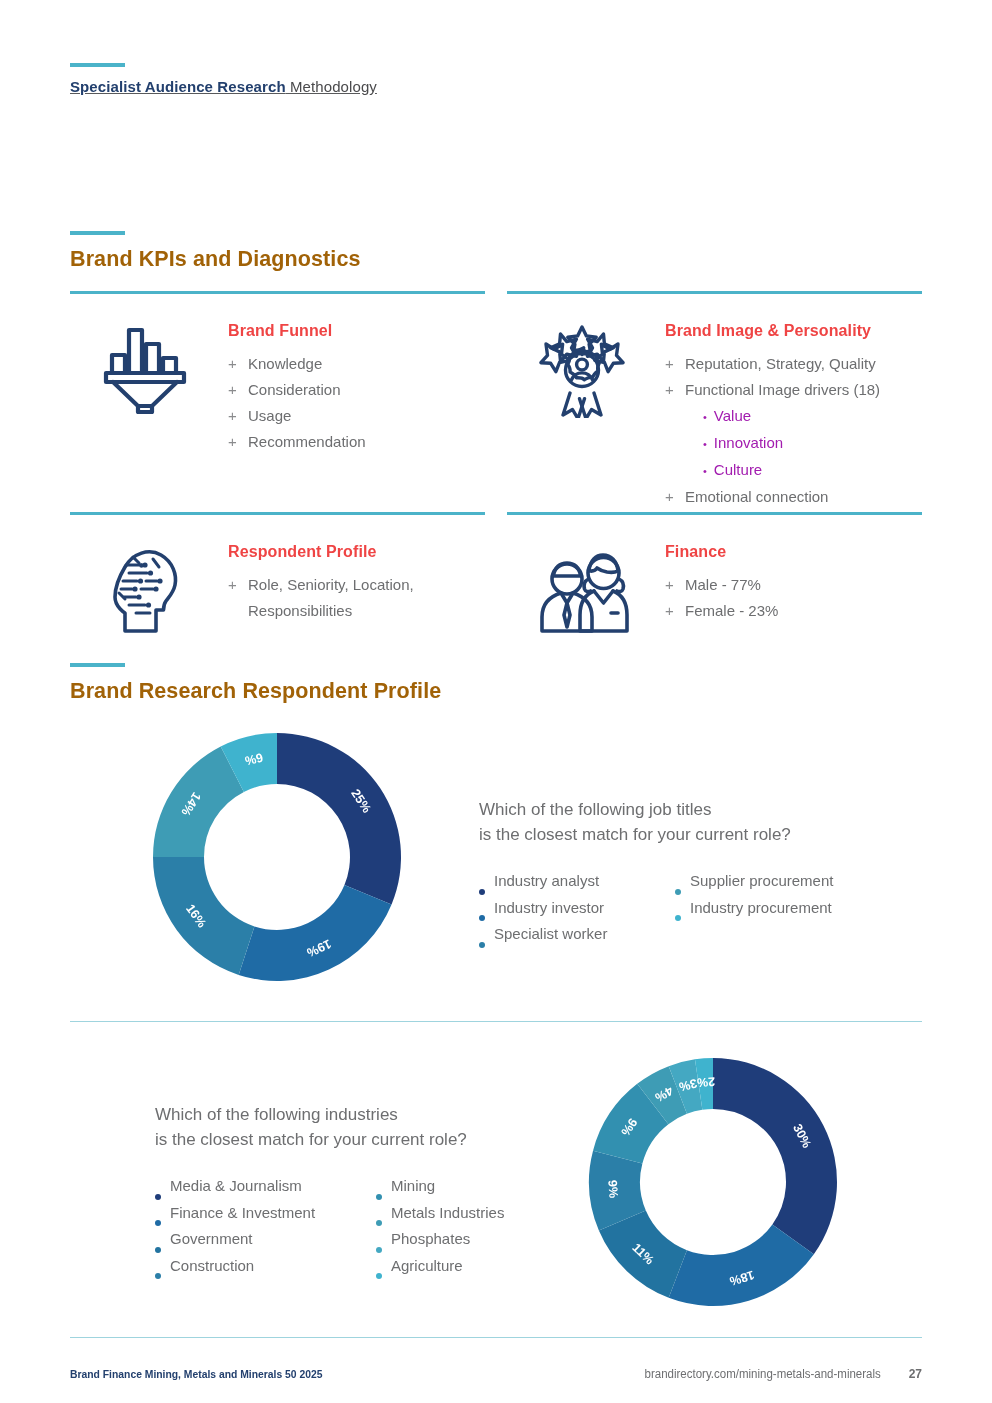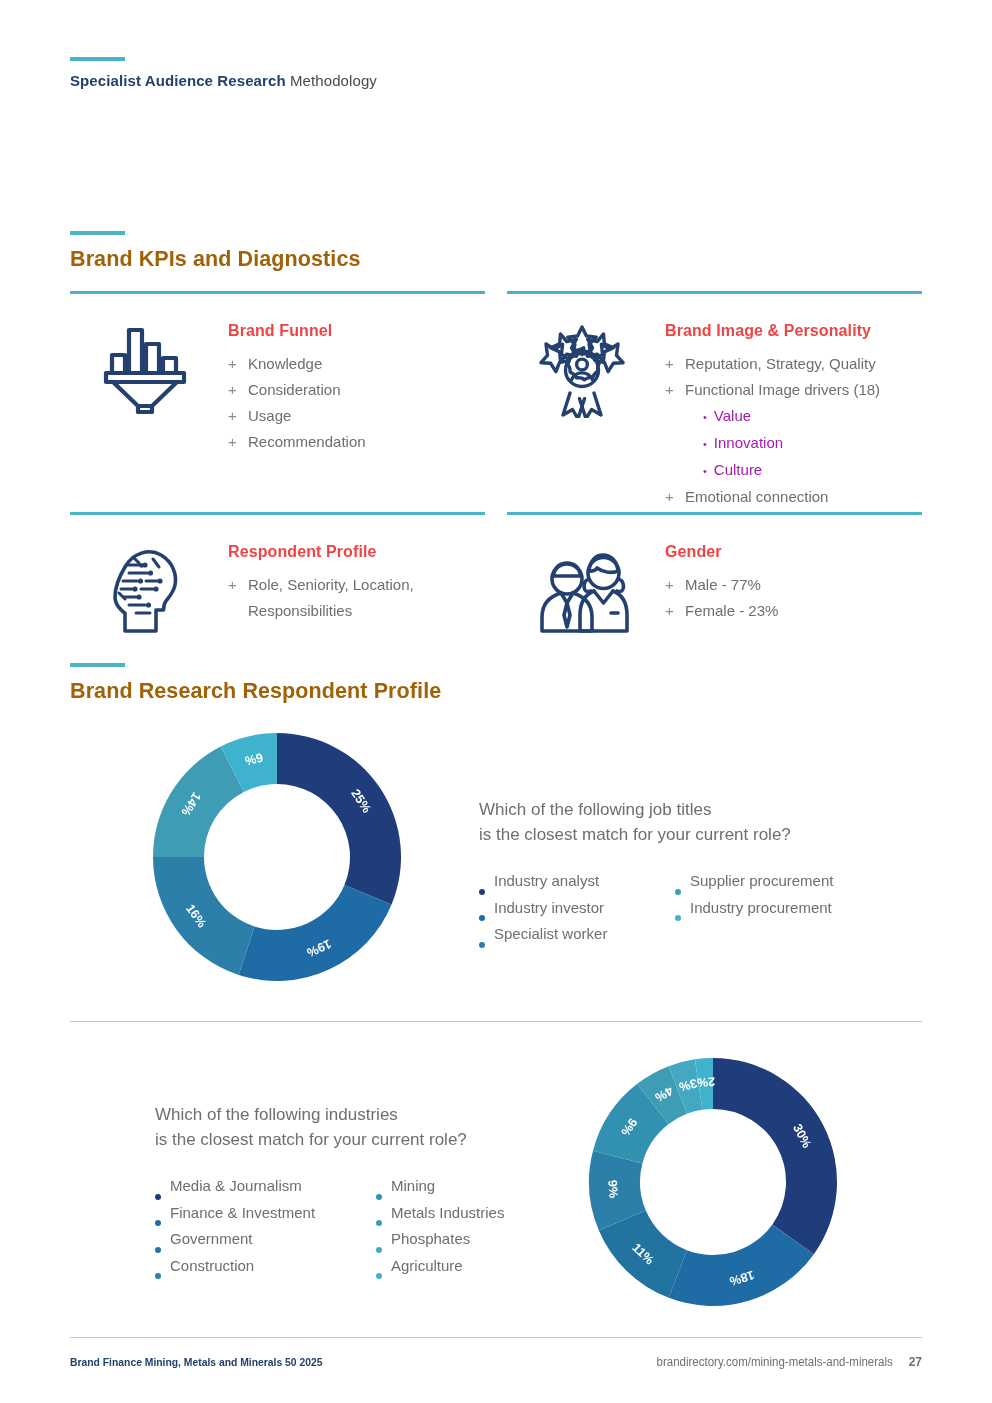--- a/index.html
+++ b/index.html
@@ -8,21 +8,21 @@
     width: 992px; height: 1403px;
     font-family: "Liberation Sans", sans-serif;
     color: #58595b;
     position: relative;
     overflow: hidden;
   }
   .page { position: absolute; inset: 0; }
   .rule-short { width: 55px; height: 4px; background: #4bb3c9; }
 
   
-  .header { position: absolute; left: 70px; top: 57px; }
+  .header { position: absolute; left: 70px; top: 63px; text-decoration: underline; }
   .header .rule-short { margin-bottom: 11px; }
   .header-title { font-size: 15px; letter-spacing: .1px; }
   .header-title b { color: #23406e; font-weight: bold; }
   .header-title span { color: #4a4a4c; font-weight: normal; }
 
   
   .section-head { position: absolute; left: 70px; }
   .section-head .rule-short { margin-bottom: 12px; }
   .section-title { font-size: 21.5px; font-weight: bold; color: #a16207; letter-spacing: .1px; }
 
@@ -57,21 +57,21 @@
   .legend-col { list-style: none; }
   .legend-col li { font-size: 15px; color: #6d6e70; line-height: 26.5px; display: flex; align-items: flex-end; gap: 9px; }
   .legend-col li .dot { width: 6px; height: 6px; border-radius: 50%; flex: 0 0 6px; }
 
   .hrule { position: absolute; height: 1px; background: #9fd4de; left: 70px; width: 852px; }
 
   
   .footer-rule { position: absolute; left: 70px; top: 1337px; width: 852px; height: 1px; background: #9fd4de; }
   .footer { position: absolute; left: 70px; top: 1355px; width: 852px; display: flex; justify-content: space-between; align-items: baseline; }
   .footer-left { font-size: 11.5px; font-weight: bold; color: #23406e; transform: scaleX(.9); transform-origin: left center; }
-  .footer-right { display: flex; align-items: center; gap: 16px; }
+  .footer-right { display: flex; align-items: center; gap: 28px; margin-top: 12px; }
   .footer-url { font-size: 12.5px; color: #6d6e70; transform: scaleX(.92); transform-origin: right center; }
   .footer-page { font-size: 12px; color: #6d6e70; font-weight: bold; }
 </style>
 </head>
 <body>
 
 <div class="page">
 
   <div class="header">
     <div class="rule-short"></div>
@@ -234,21 +234,21 @@
               <path d="M58 30 a15.5 15.5 0 1 1 31 0 a15.5 15.5 0 1 1 -31 0 z"></path>
               <path d="M59 28 c1 -11 7 -16 14 -16 8 0 14 6 15 16 0 0 -4 2 -11 1 -6 -1 -10 -4 -10 -4 -2 4 -5 3 -8 3 z"></path>
               <path d="M58.5 36 c-4 2 -5 6 -4 10 1 3 4 3 6 2"></path>
               <path d="M89 36 c4 2 5 6 4 10 -1 3 -4 3 -6 2"></path>
               <path d="M64 48 C54 52 50 60 50 72 L50 88 L97 88 L97 72 C97 60 93 52 83 48"></path>
               <path d="M64 48 L73.5 60 L83 48"></path>
               <path d="M81 70 L88 70"></path>
             </svg>
           </div>
           <div class="kpi-text">
-            <div class="kpi-title">Gender</div>
+            <div class="kpi-title">Finance</div>
             <ul class="kpi-list">
               <li>
                   <span class="plus">+</span>
                   <span>Male - 77%</span>
                 </li>
               <li>
                   <span class="plus">+</span>
                   <span>Female - 23%</span>
                 </li>
             </ul>

